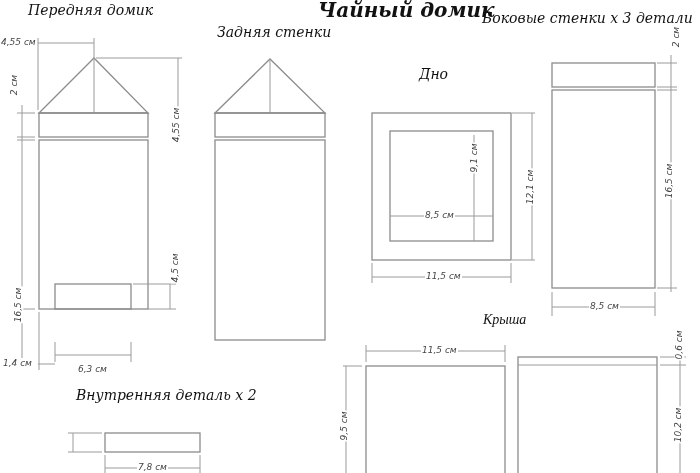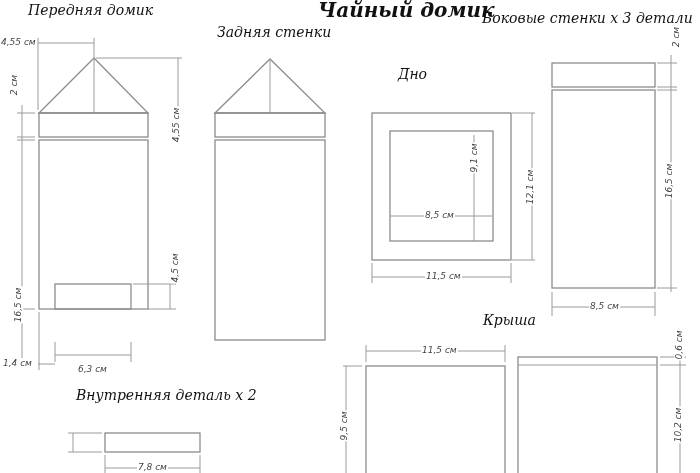--- a/index.html
+++ b/index.html
@@ -100,22 +100,22 @@
     <line class="ln" x1="105" y1="468" x2="200" y2="468"></line>
     <line class="ln" x1="105" y1="455" x2="105" y2="473"></line>
       <line class="ln" x1="200" y1="455" x2="200" y2="473"></line>
   </g>
 </svg>
 
 <div class="lbl title" style="left:318px;top:-2px;">Чайный домик</div>
 <div class="lbl head" style="left:28px;top:2px;">Передняя домик</div>
 <div class="lbl head" style="left:217px;top:24px;">Задняя стенки</div>
 <div class="lbl head" style="left:482px;top:10px;">Боковые стенки  x  3 детали</div>
-<div class="lbl head" style="left:398px;top:66px;">Дно</div>
-<div class="lbl head" style="left:483px;top:312px;">Крыша</div>
+<div class="lbl head" style="left:419px;top:66px;">Дно</div>
+<div class="lbl head" style="left:483px;top:312px;font-family:Liberation Serif, serif;">Крыша</div>
 <div class="lbl head" style="left:76px;top:387px;">Внутренняя деталь  x  2</div>
 
 <div class="dim" style="left:0px;top:37px;">4,55 см</div>
 <div class="dim rot" style="left:3px;top:80px;">2 см</div>
 <div class="dim rot" style="left:158px;top:120px;">4,55 см</div>
 <div class="dim rot" style="left:0px;top:300px;">16,5 см</div>
 <div class="dim rot" style="left:160px;top:263px;">4,5 см</div>
 <div class="dim" style="left:77px;top:364px;">6,3 см</div>
 <div class="dim" style="left:2px;top:358px;">1,4 см</div>
 

